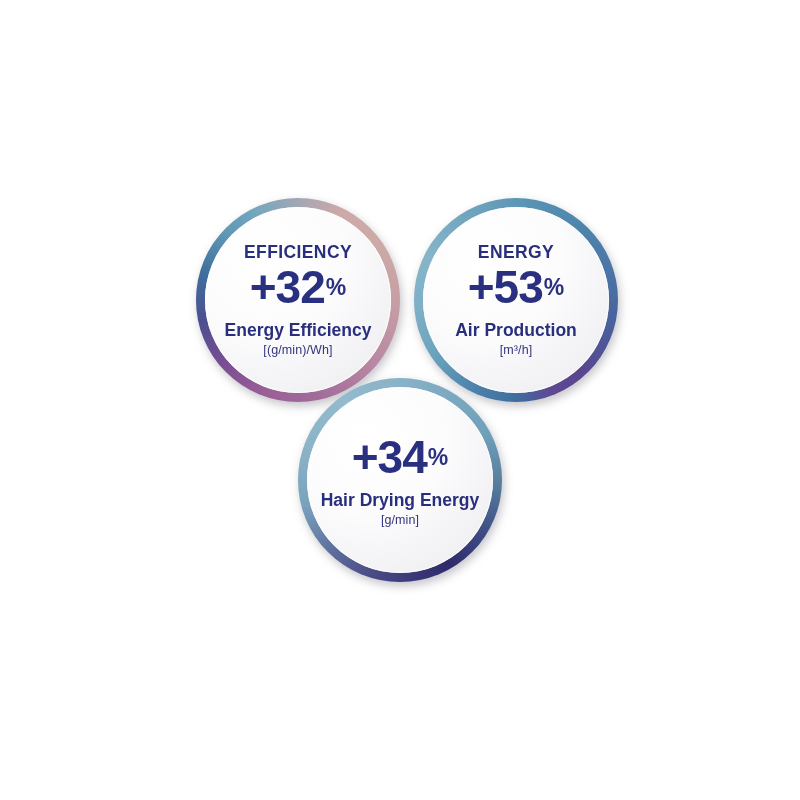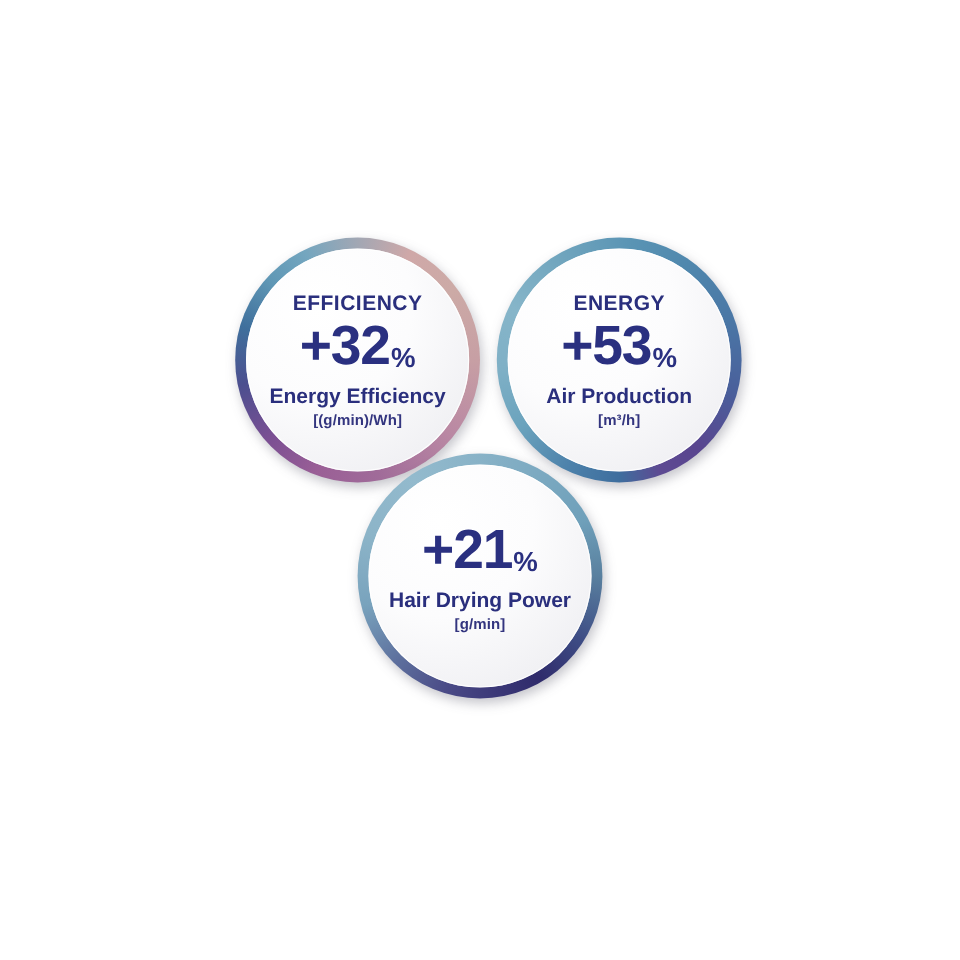--- a/index.html
+++ b/index.html
@@ -126,21 +126,21 @@
   .metric-category {
     font-size: 17.5px;
     font-weight: 700;
     letter-spacing: 0.4px;
     color: #2a2f7d;
     margin-bottom: 3px;
   }
 
   .metric-value-row {
     display: flex;
-    align-items: flex-end;
+    align-items: center;
     justify-content: center;
     color: #2a3080;
     margin-bottom: 2px;
   }
   .metric-value {
     font-size: 46px;
     font-weight: 700;
     letter-spacing: -1px;
     line-height: 1;
   }
@@ -154,21 +154,21 @@
   .metric-label {
     font-size: 17.5px;
     font-weight: 700;
     color: #2a2f7d;
     margin-top: 12px;
     white-space: nowrap;
   }
 
   .metric-units {
     font-size: 12.5px;
-    font-weight: 700;
+    font-weight: 400;
     color: #33357f;
     margin-top: 4px;
     letter-spacing: 0.1px;
   }
 </style>
 </head>
 <body>
 
 <div id="infographic">
   <div class="venn-stage">
@@ -203,24 +203,24 @@
           </div>
         </div>
       </div>
     </div>
 
     <div class="metric-circle" id="circle-excellence">
       <div class="ring">
         <div class="ring-inner">
           <div class="metric-text">
             <div class="metric-value-row">
-              <span class="metric-value">+21</span>
+              <span class="metric-value">+34</span>
             <span class="metric-unit-pct">%</span>
               </div>
-            <div class="metric-label">Hair Drying Power</div>
+            <div class="metric-label">Hair Drying Energy</div>
             <div class="metric-units">[g/min]</div>
           </div>
         </div>
       </div>
     </div>
 
   </div>
 </div>
 
 </body></html>

